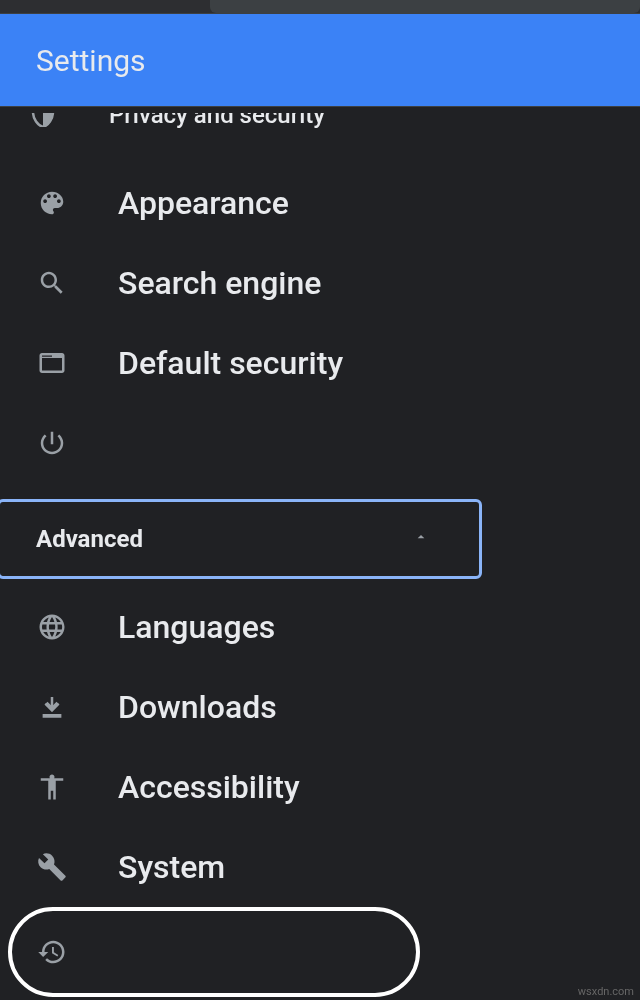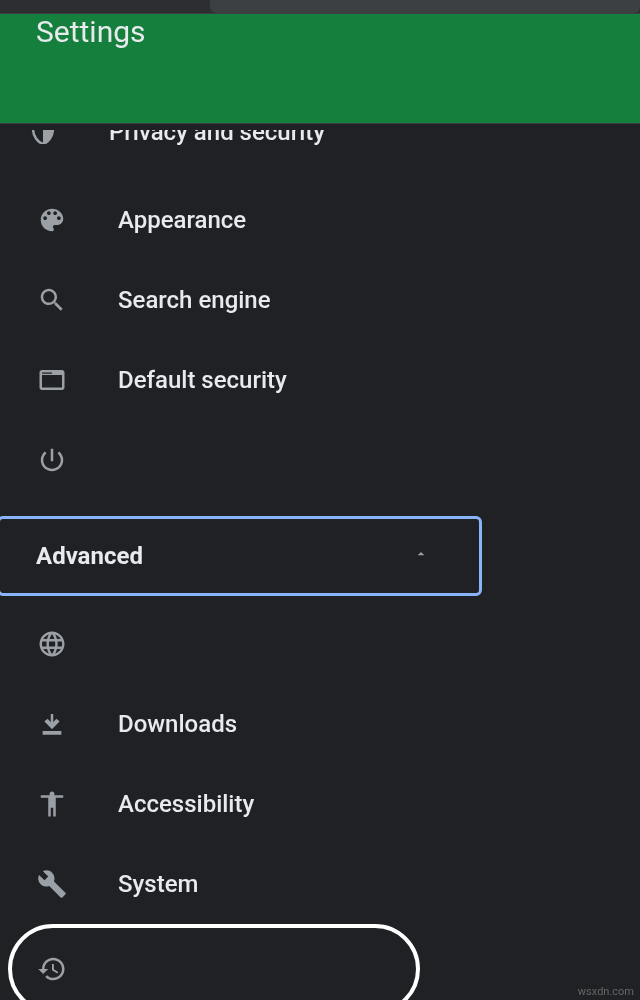--- a/index.html
+++ b/index.html
@@ -24,24 +24,24 @@
     .search-hint {
       position: absolute;
       top: 0;
       left: 210px;
       right: 0;
       height: 13px;
       background: #3c4043;
       border-radius: 0 0 6px 6px;
     }
     .header {
-      height: 110px;
-      background: #15803d;
-      display: flex;
-      align-items: flex-start;
+      height: 93px;
+      background: #3b82f6;
+      display: flex;
+      align-items: center;
       padding-left: 36px;
       border-bottom: 1px solid #3c4043;
     }
     .header-title {
       font-size: 30px;
       font-weight: 400;
       color: #e8eaed;
     }
     .nav-item {
       display: flex;
@@ -56,21 +56,21 @@
       height: 32px;
       display: flex;
       align-items: center;
       justify-content: center;
       flex-shrink: 0;
     }
     .nav-item .icon svg {
       fill: #9aa0a6;
     }
     .nav-item .label {
-      font-size: 24px;
+      font-size: 32px;
       font-weight: 500;
       color: #e8eaed;
     }
     .truncated-item {
       height: 24px;
       display: flex;
       align-items: flex-start;
       padding-left: 27px;
       gap: 50px;
       overflow: hidden;
@@ -205,20 +205,21 @@
       </svg>
   </span>
 </div>
 
 <div class="nav-item">
   <span class="icon">
     <svg width="30" height="30" viewBox="0 0 24 24">
         <path d="M12 2C6.5 2 2 6.5 2 12s4.5 10 10 10 10-4.5 10-10S17.5 2 12 2zm7 6h-3c-.3-1.3-.8-2.5-1.4-3.6C16.4 5.1 17.9 6.4 19 8zM12 4c.8 1.2 1.5 2.5 1.9 4h-3.8c.4-1.5 1.1-2.8 1.9-4zM4.3 14c-.2-.6-.3-1.3-.3-2s.1-1.4.3-2h3.4c-.1.7-.1 1.3-.1 2s0 1.3.1 2H4.3zM5 16h3c.3 1.3.8 2.5 1.4 3.6C7.6 18.9 6.1 17.6 5 16zm3-8H5c1.1-1.6 2.6-2.9 4.4-3.6C8.8 5.5 8.3 6.7 8 8zm4 12c-.8-1.2-1.5-2.5-1.9-4h3.8c-.4 1.5-1.1 2.8-1.9 4zm2.3-6H9.7c-.1-.7-.2-1.3-.2-2s.1-1.3.2-2h4.7c.1.7.2 1.3.2 2s-.2 1.3-.3 2zm.3 5.6c.6-1.1 1.1-2.3 1.4-3.6h3c-1.1 1.6-2.6 2.9-4.4 3.6zM16.4 14c.1-.7.1-1.3.1-2s0-1.3-.1-2h3.4c.2.6.3 1.3.3 2s-.1 1.4-.3 2h-3.4z"></path>
       </svg>
   </span>
+  <span class="label">Languages</span>
 </div>
 
 <div class="nav-item">
   <span class="icon">
     <svg width="30" height="30" viewBox="0 0 24 24">
         <path d="M19 18v2H5v-2h14zM12 4v8.2l3.6-3.6L17 10l-5 5-5-5 1.4-1.4L12 12.2V4h0z" stroke="#9aa0a6" stroke-width="1"></path>
         <path d="M19 18v2H5v-2h14zM13 4v8.2l3.6-3.6L18 10l-6 6-6-6 1.4-1.4L11 12.2V4h2z"></path>
       </svg>
   </span>
   <span class="label">Downloads</span>

